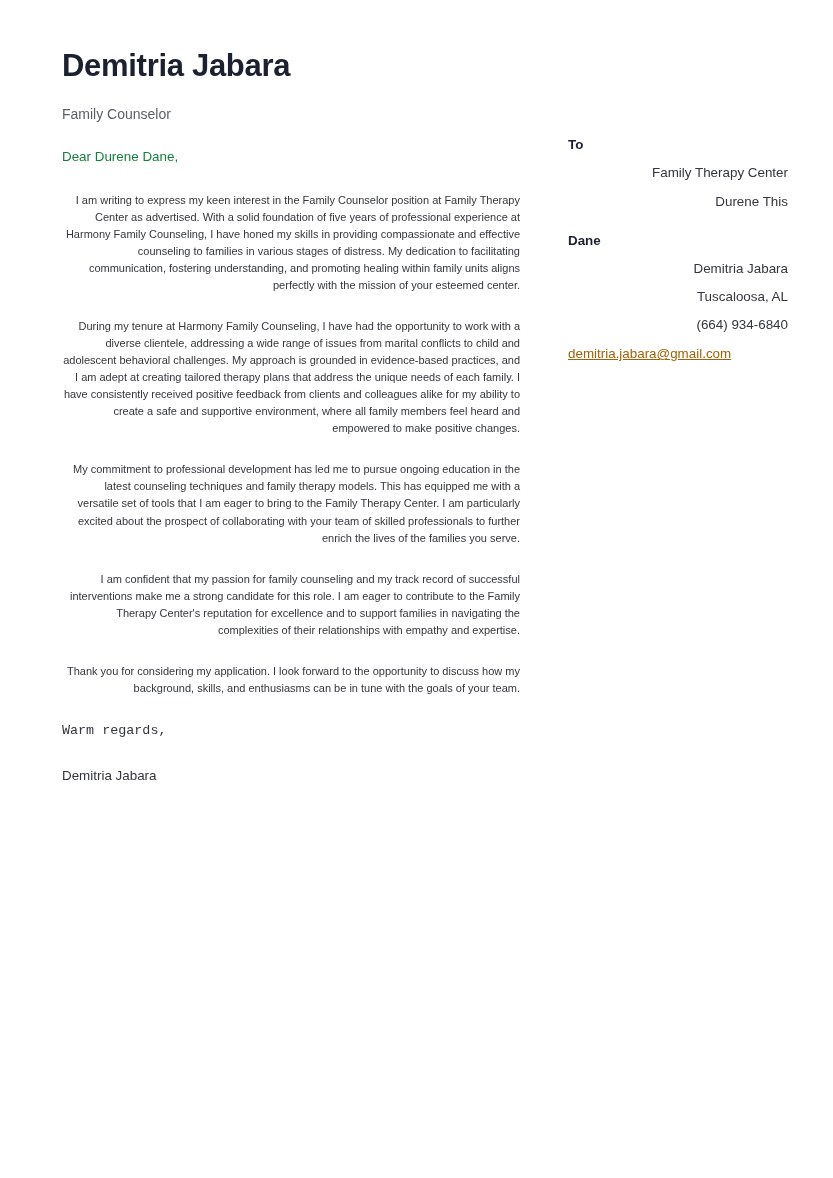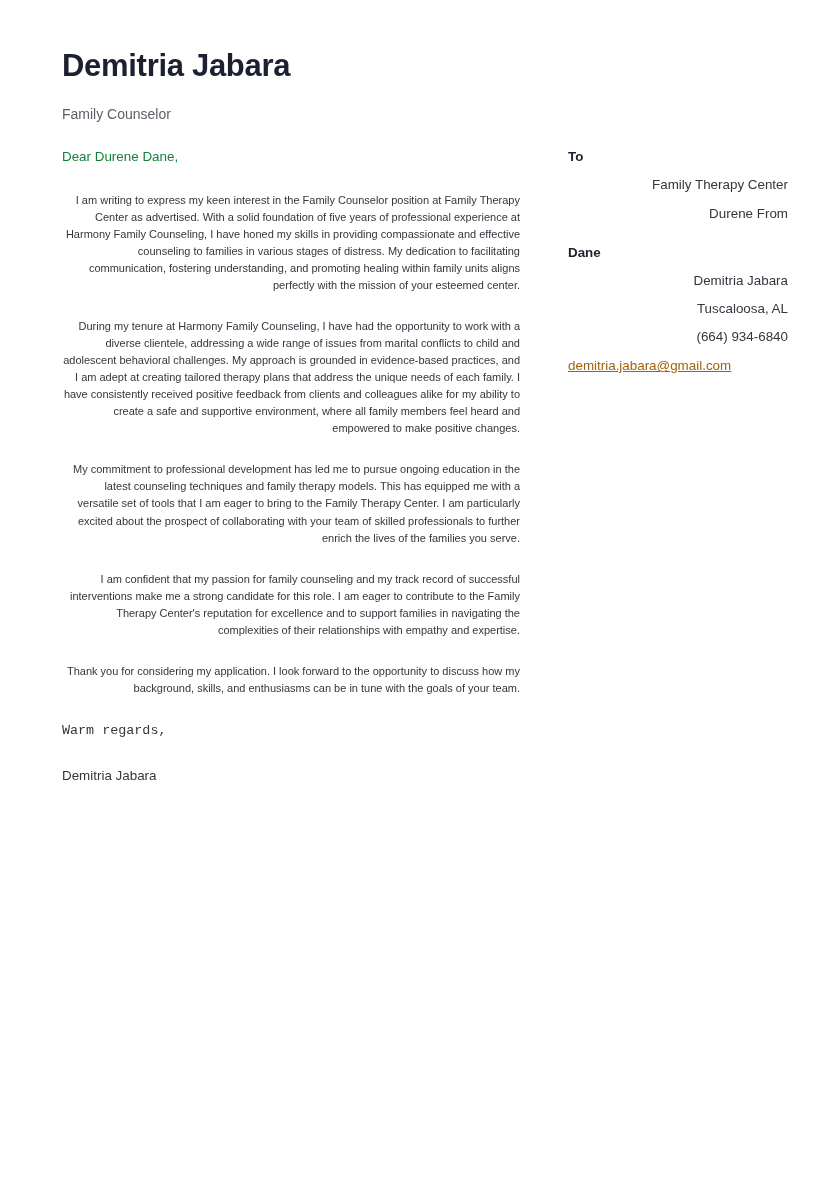--- a/index.html
+++ b/index.html
@@ -79,21 +79,21 @@
     font-size: 13.4px;
     line-height: 1.55;
     color: #33363d;
     margin: 0;
   }
 
   
   .letter-meta {
     position: absolute;
     left: 568px;
-    top: 148px;
+    top: 136px;
     width: 220px;
   }
   .meta-block {
     margin-bottom: 21px;
   }
   .meta-block:last-child {
     margin-bottom: 0;
   }
   .meta-heading {
     font-size: 13.4px;
@@ -141,21 +141,21 @@
     <p class="body-paragraph">Thank you for considering my application. I look forward to the opportunity to discuss how my background, skills, and enthusiasms can be in tune with the goals of your team.</p>
     <p class="closing-line">Warm regards,</p>
     <p class="signature-name">Demitria Jabara</p>
   </div>
 
   <div class="letter-meta">
 
     <div class="meta-block">
       <div class="meta-heading">To</div>
       <div class="meta-line">Family Therapy Center</div>
-      <div class="meta-line">Durene From</div>
+      <div class="meta-line">Durene This</div>
     </div>
 
     <div class="meta-block">
       <div class="meta-heading">Dane</div>
       <div class="meta-line">Demitria Jabara</div>
       <div class="meta-line">Tuscaloosa, AL</div>
       <div class="meta-line">(664) 934-6840</div>
       <a class="meta-email" href="#">demitria.jabara@gmail.com</a>
     </div>
 

